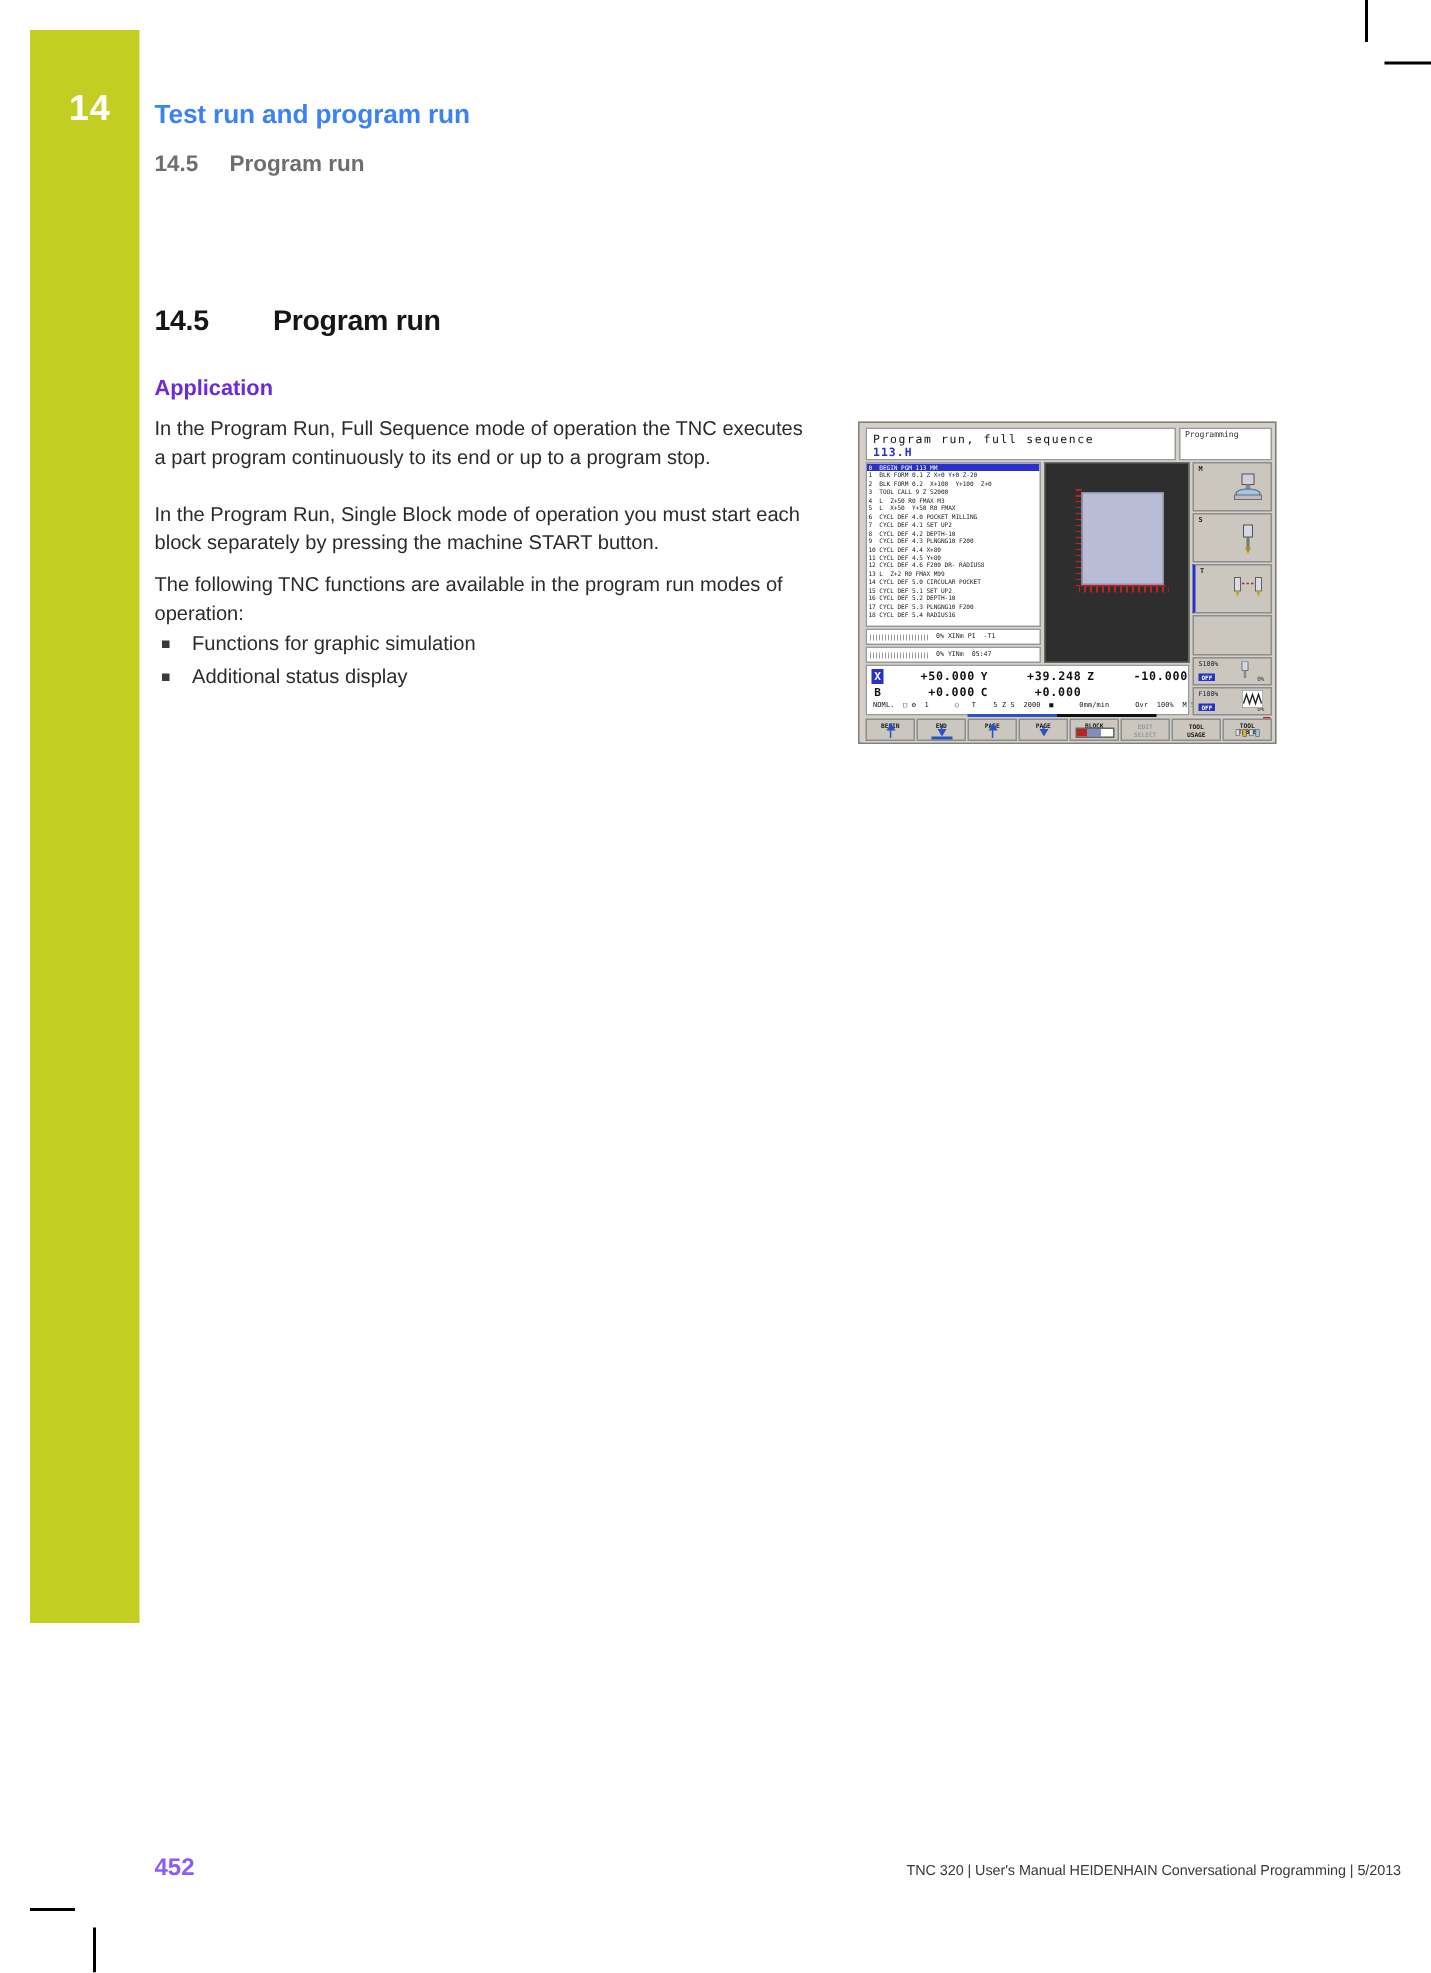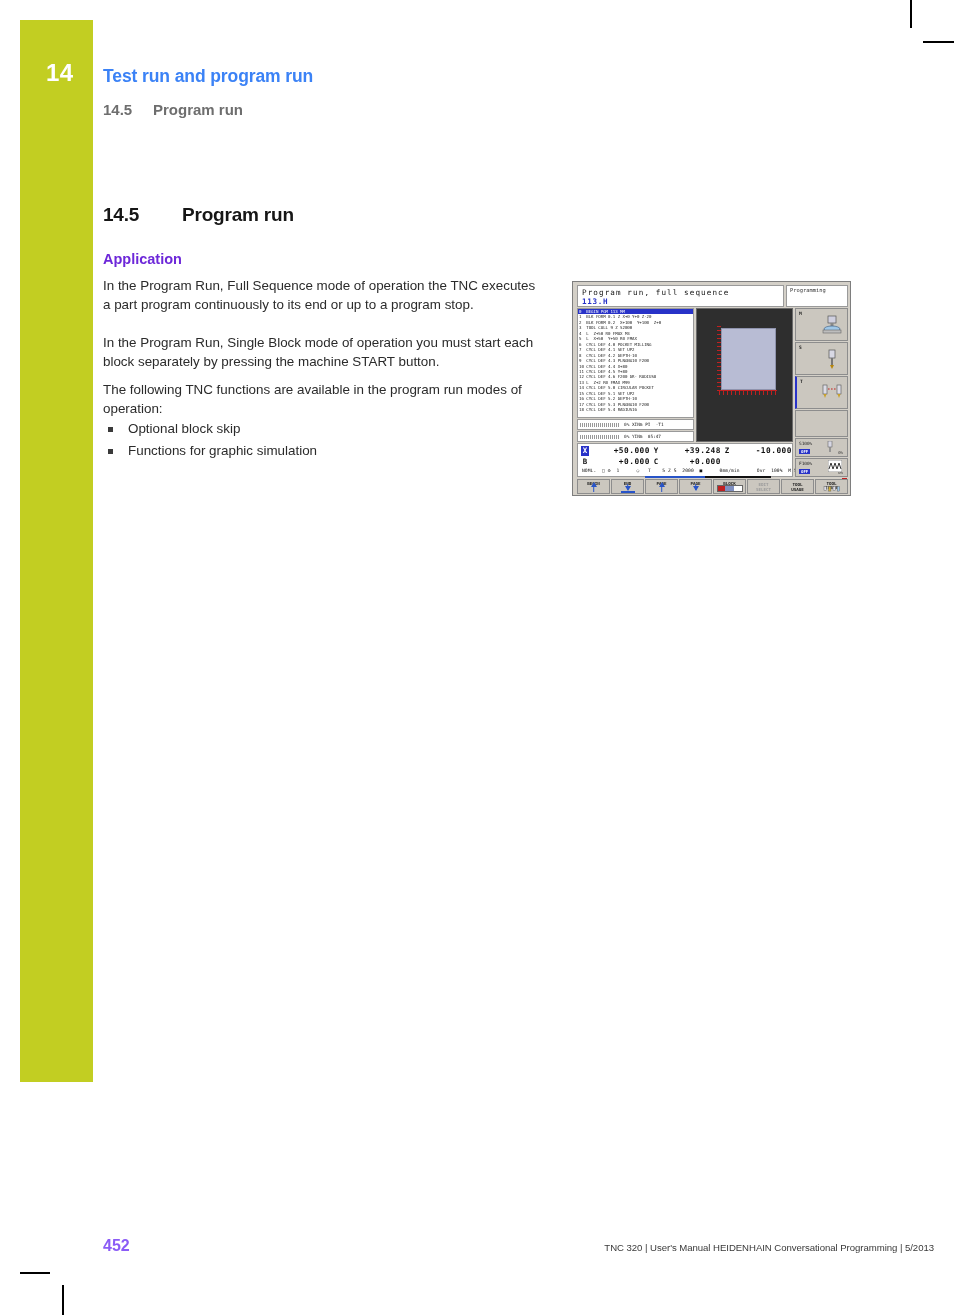--- a/index.html
+++ b/index.html
@@ -402,22 +402,22 @@
   <span class="num">14.5</span><span>Program run</span>
 </div>
 
 <div class="subhead">Application</div>
 
 <div class="para para-1">In the Program Run, Full Sequence mode of operation the TNC executes a part program continuously to its end or up to a program stop.</div>
 <div class="para para-2">In the Program Run, Single Block mode of operation you must start each block separately by pressing the machine START button.</div>
 <div class="para para-3">The following TNC functions are available in the program run modes of operation:</div>
 
 <ul class="bullets">
-  <li>Optional block skip</li>
   <li>Functions for graphic simulation</li>
+  <li>Additional status display</li>
 </ul>
 
 <div class="tnc">
   <div class="tnc-inner">
 
     <div class="tnc-head">
       <div class="tnc-mode">Program run, full sequence</div>
       <div class="tnc-prog">113.H</div>
     </div>
     <div class="tnc-head2">

